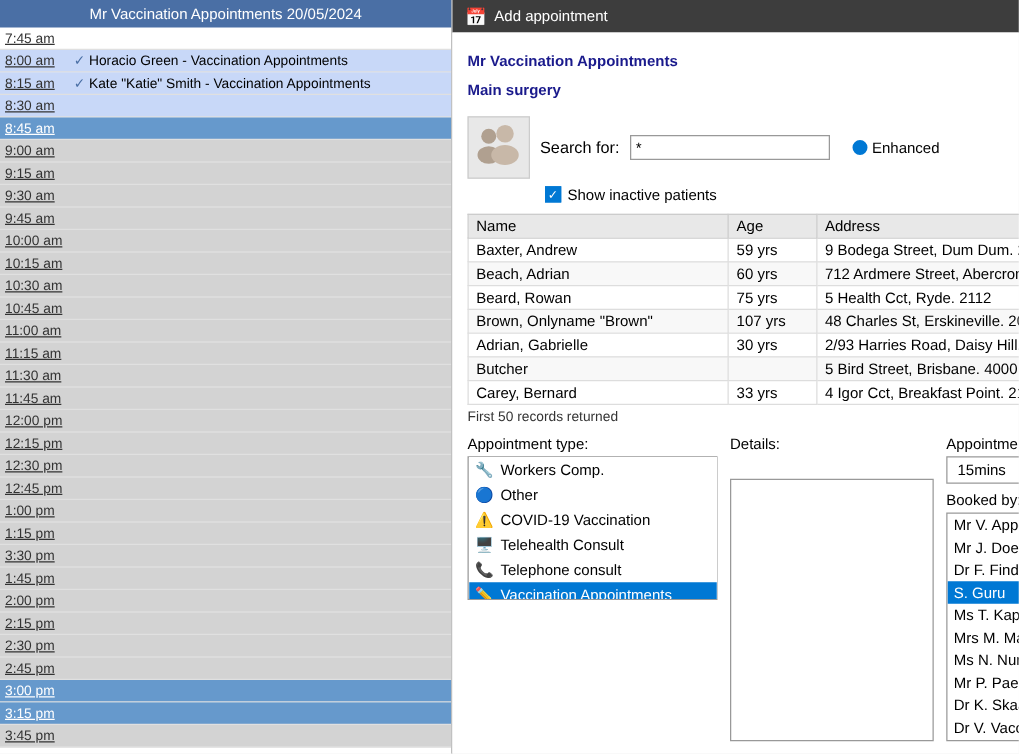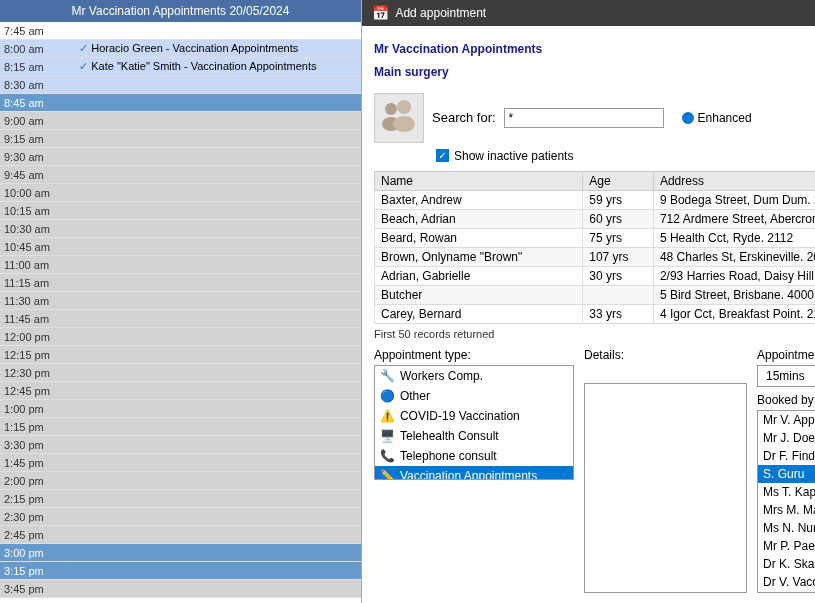--- a/index.html
+++ b/index.html
@@ -26,29 +26,30 @@
       height: 22px;
     }
     .cal-header span { flex: 1; text-align: center; }
     .cal-body { flex: 1; overflow-y: auto; }
     .cal-row {
       display: flex;
       border-bottom: 1px solid #e0e0e0;
       height: 18px;
       align-items: center;
     }
-    .cal-row.highlight { background: #c8d8f8; gap: 20px; }
+    .cal-row.highlight { background: #c8d8f8; }
     .cal-row.current-time { background: #6699cc; color: white; }
     .cal-row.gray { background: #d3d3d3; }
     .time-cell {
       width: 55px;
       padding-left: 4px;
       color: #333;
       font-size: 11px;
       flex-shrink: 0;
+      text-decoration: underline;
     }
     .cal-row.current-time .time-cell { color: white; }
     .event-cell {
       flex: 1;
       padding-left: 4px;
       font-size: 11px;
       white-space: nowrap;
       overflow: hidden;
     }
     .event-check {

